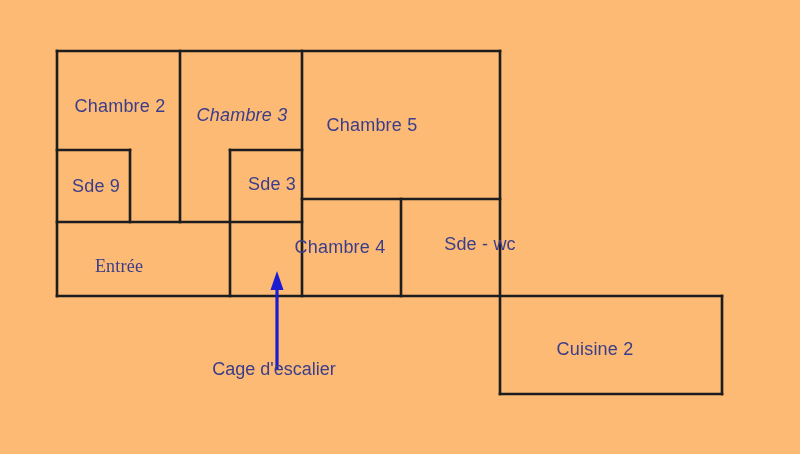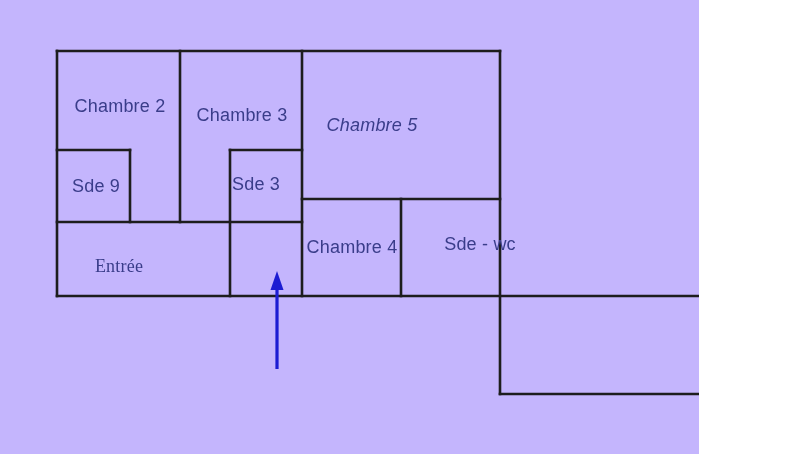--- a/index.html
+++ b/index.html
@@ -1,20 +1,20 @@
 <!DOCTYPE html>
 <html><head>
 <meta charset="utf-8">
 <style>
   html, body { margin: 0; padding: 0; background: #ffffff; }
   .stage {
     position: relative;
-    width: 699px;
+    width: 800px;
     height: 454px;
-    background: #c4b5fd;
+    background: #fdba74;
     overflow: hidden;
     font-family: "Liberation Sans", sans-serif;
   }
   .plan-svg { position: absolute; left: 0; top: 0; }
   .room-label {
     position: absolute;
     transform: translate(-50%, -50%);
     font-size: 18px;
     color: #3a3d8a;
     white-space: nowrap;
@@ -72,30 +72,32 @@
     </g>
 
     <g>
       <line stroke="#1c1cd2" stroke-width="3.2" x1="277" y1="369" x2="277" y2="284"></line>
       <polygon fill="#1c1cd2" points="277,271 270.5,290 283.5,290"></polygon>
     </g>
   </svg>
 
   <div class="room-label" style="left:120px; top:106px;">Chambre 2</div>
 
-  <div class="room-label" style="left:242px; top:115px;">Chambre 3</div>
+  <div class="room-label" style="left:242px; top:115px;font-style:italic;">Chambre 3</div>
 
-  <div class="room-label" style="left:372px; top:125px;font-style:italic;">Chambre 5</div>
+  <div class="room-label" style="left:372px; top:125px;">Chambre 5</div>
 
   <div class="room-label" style="left:96px; top:186px;">Sde 9</div>
 
-  <div class="room-label" style="left:256px; top:184px;">Sde 3</div>
+  <div class="room-label" style="left:272px; top:184px;">Sde 3</div>
 
   <div class="room-label" style="left:119px; top:266px;font-family:Liberation Serif, serif;">Entrée</div>
 
-  <div class="room-label" style="left:352px; top:247px;">Chambre 4</div>
+  <div class="room-label" style="left:340px; top:247px;">Chambre 4</div>
 
   <div class="room-label" style="left:452px; top:244px;margin-left:28px;">Sde - wc</div>
 
+  <div class="room-label" style="left:595px; top:349px;">Cuisine 2</div>
 
 
+  <div class="annotation-label" style="left:274px; top:369px;">Cage d'escalier</div>
 
 </div>
 
 </body></html>

